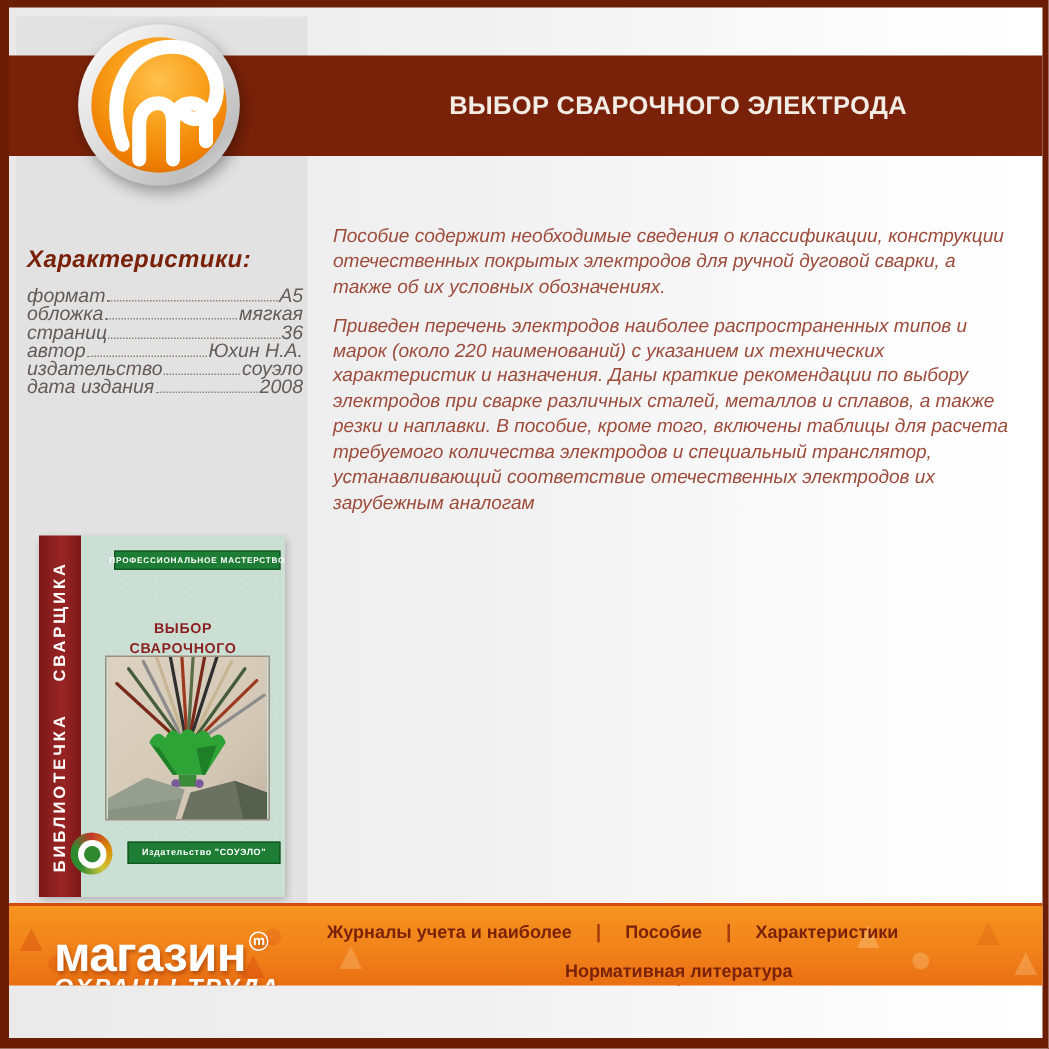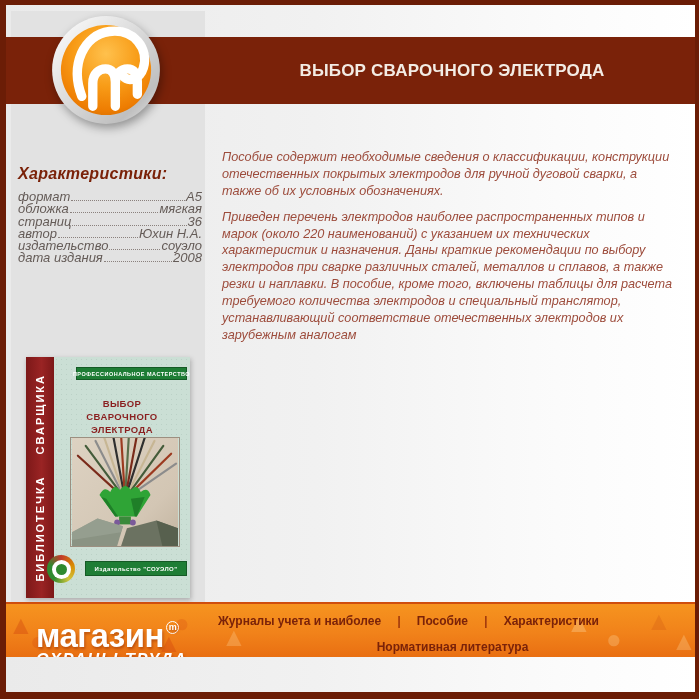--- a/index.html
+++ b/index.html
@@ -44,21 +44,21 @@
   .spine-text { writing-mode:vertical-rl; transform:rotate(180deg); color:#fff; font-weight:bold;
                 font-size:11px; letter-spacing:2px; word-spacing:16px; white-space:nowrap; }
   .book-cover { position:relative; flex:1; background:#cbdfd5;
                 background-image:radial-gradient(rgba(255,255,255,.5) 12%, transparent 13%),
                                  radial-gradient(rgba(140,170,155,.25) 12%, transparent 13%);
                 background-size:4px 4px, 5px 5px; }
   .series-banner { position:absolute; left:22px; right:3px; top:10px; height:13px; background:#1e7d35;
                    color:#fff; font-weight:bold; font-size:5.5px; letter-spacing:.5px;
                    display:flex; align-items:center; justify-content:center; white-space:nowrap;
                    border:1px solid #145a25; }
-  .book-title { position:absolute; left:0; right:0; top:40px; text-align:center; color:#8a1f1f;
+  .book-title { position:absolute; left:0; right:0; top:56px; text-align:center; color:#8a1f1f;
                 font-weight:bold; font-size:9.5px; line-height:13px; letter-spacing:.4px; }
   .book-photo { position:absolute; left:16px; top:80px; width:110px; height:110px;
                 border:1px solid #9c8f80; }
   .book-photo svg { width:100%; height:100%; display:block; }
   .pub-logo { position:absolute; left:-7px; top:198px; width:28px; height:28px; border-radius:50%;
               background:conic-gradient(#c23a2a, #d98a00, #cfc43a, #2f8a2f, #2f8a2f, #c23a2a);
               display:flex; align-items:center; justify-content:center; z-index:2; }
   .pub-logo .pub-inner { width:19px; height:19px; border-radius:50%; background:#fff;
               display:flex; align-items:center; justify-content:center; }
   .pub-logo .pub-core { width:11px; height:11px; border-radius:50%; background:#2f8a2f; }

